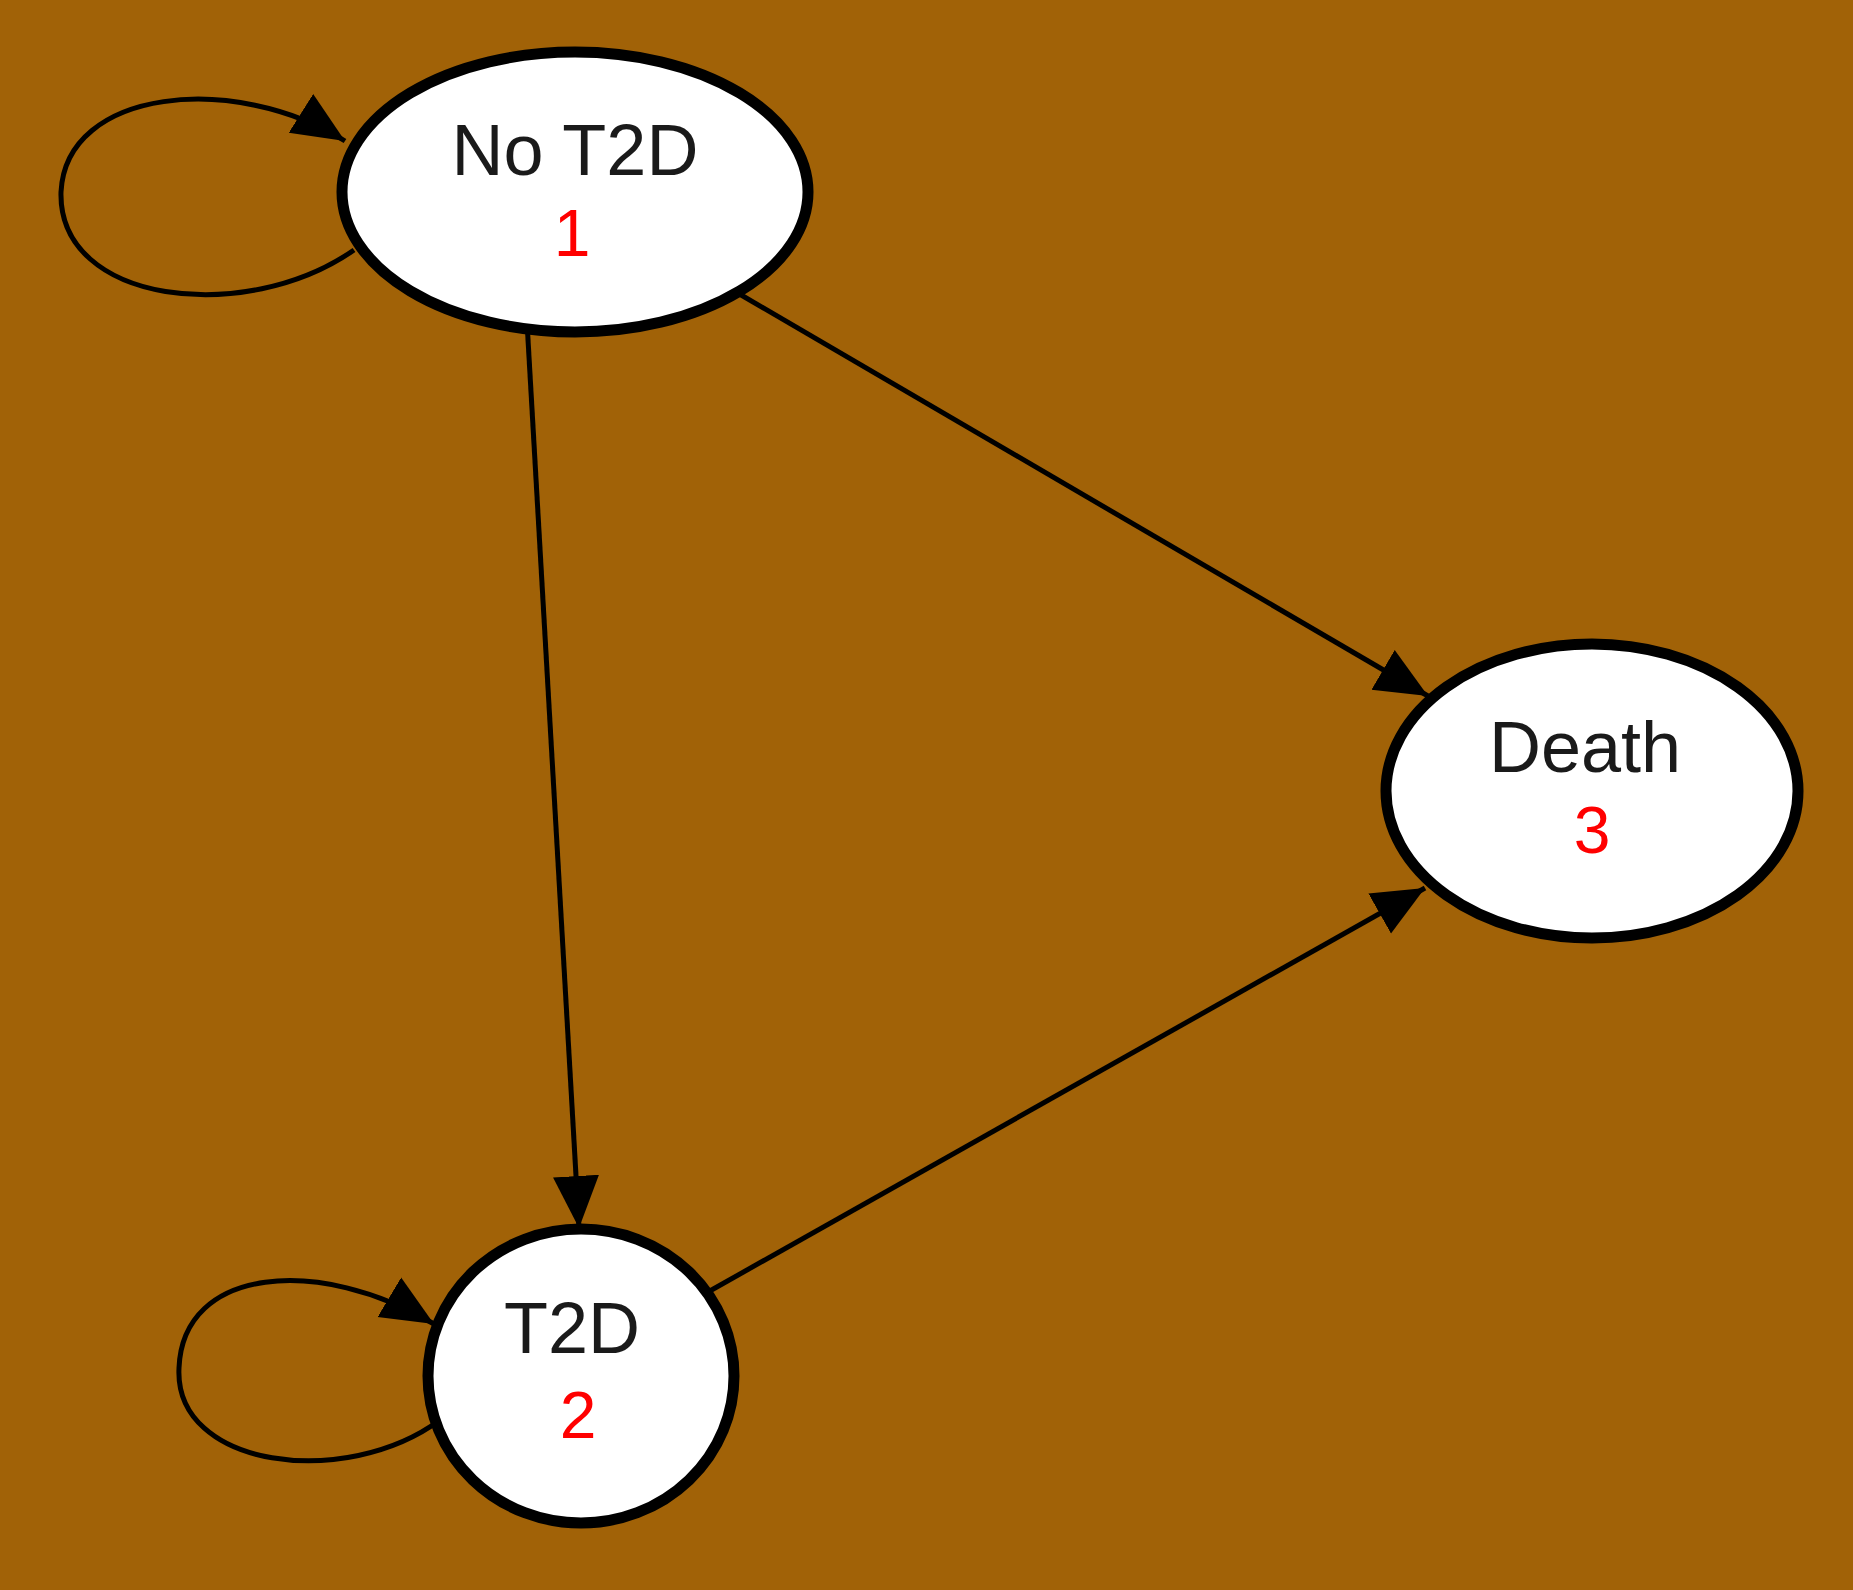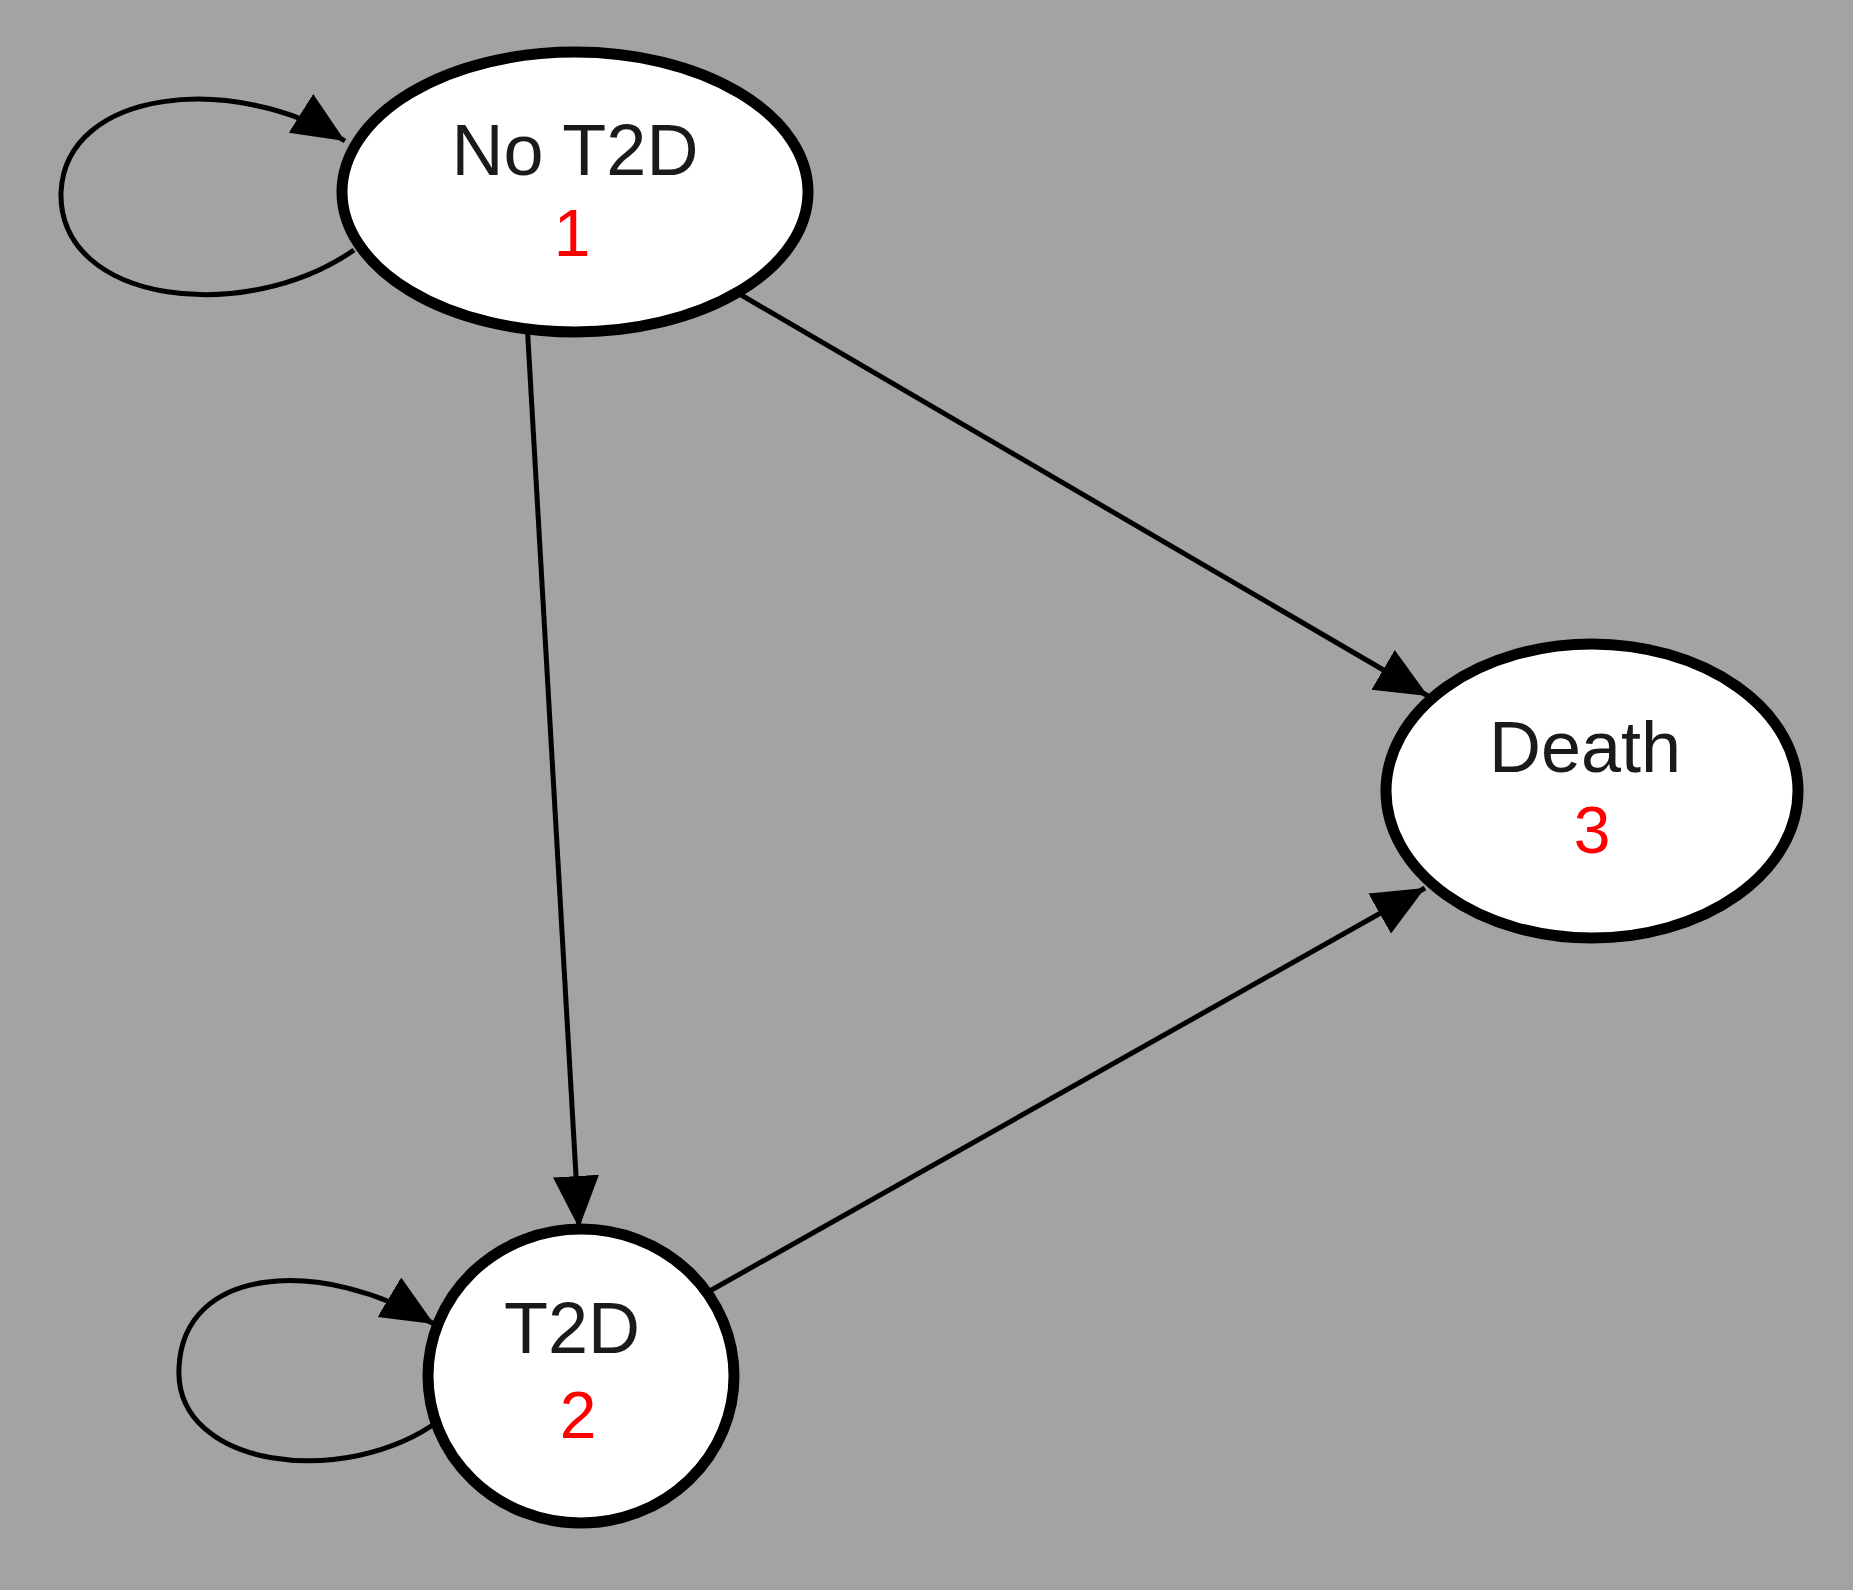--- a/index.html
+++ b/index.html
@@ -4,21 +4,21 @@
 <style>
   html, body {
     margin: 0;
     padding: 0;
     background: #ffffff;
   }
   .stage {
     position: relative;
     width: 1853px;
     height: 1590px;
-    background: #a3a3a3;
+    background: #a16207;
     overflow: hidden;
     font-family: "Liberation Sans", sans-serif;
   }
   .stage svg {
     position: absolute;
     inset: 0;
     display: block;
   }
   .edge {
     fill: none;

